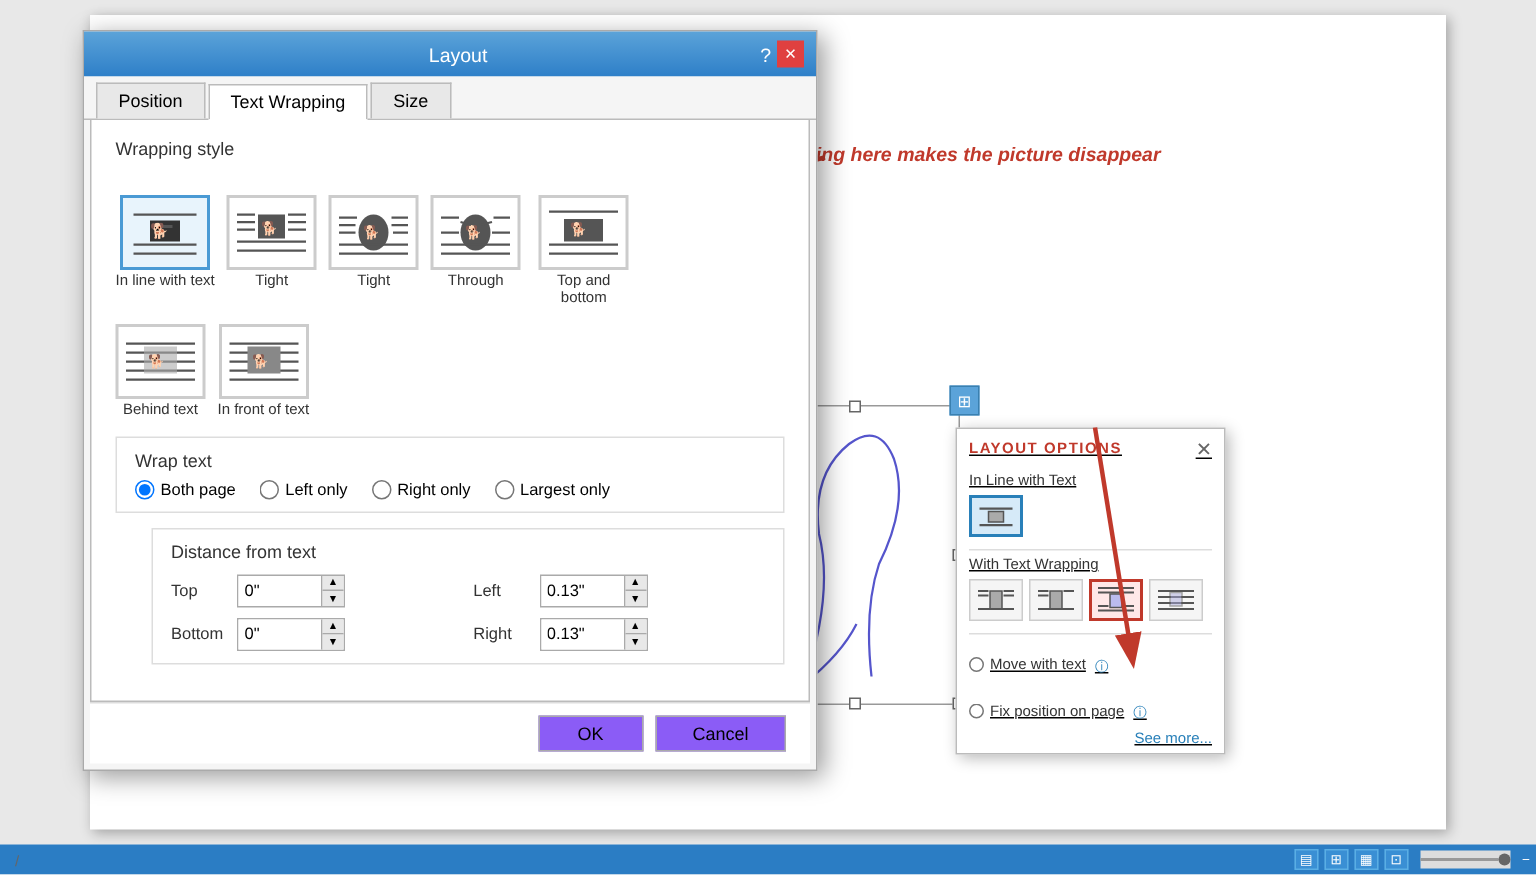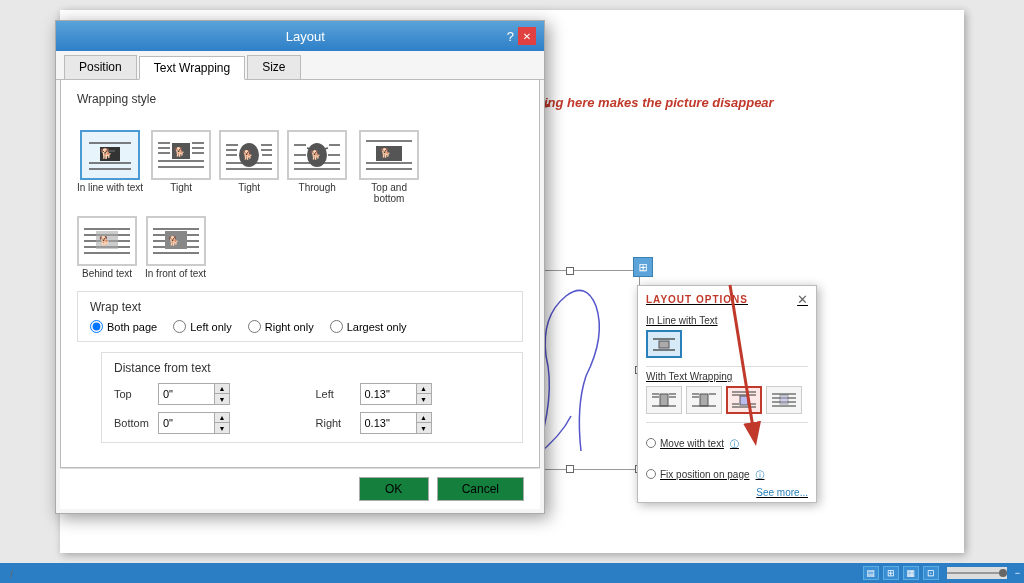--- a/index.html
+++ b/index.html
@@ -294,21 +294,21 @@
       padding: 8px 16px;
       gap: 8px;
       border-top: 1px solid #ddd;
       margin: 0 4px 4px;
       background: white;
     }
 
     .dialog-btn {
       padding: 4px 24px;
       border: 1px solid #aaa;
-      background: #15803d;
+      background: #8b5cf6;
       cursor: pointer;
       font-size: 12px;
       min-width: 70px;
     }
 
     
     .img-selection-box {
       position: absolute;
       top: 270px;
       left: 500px;

